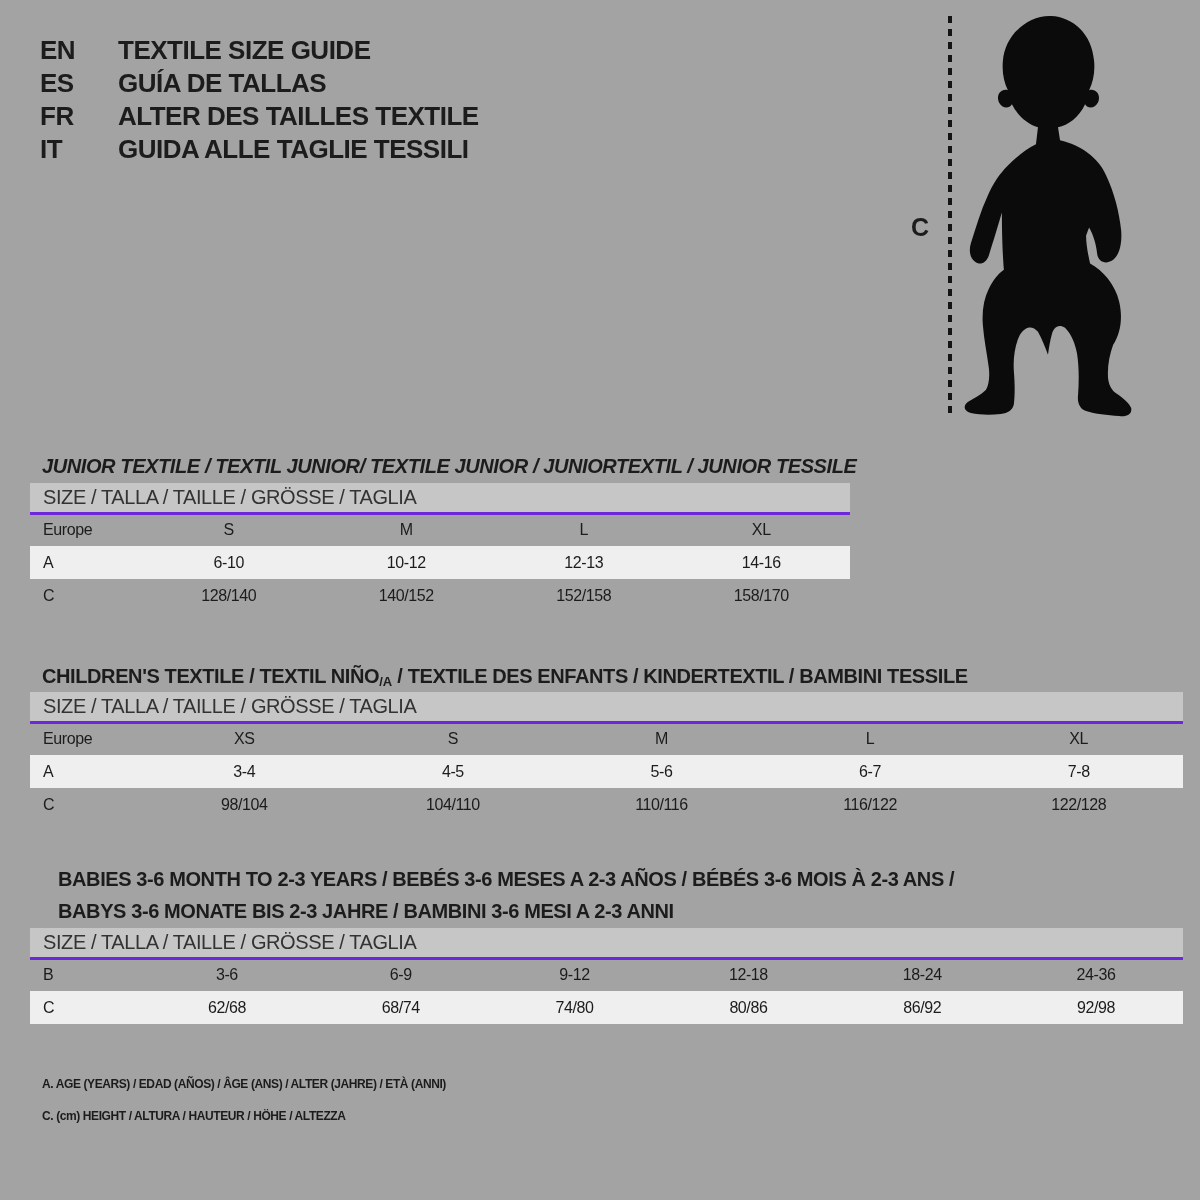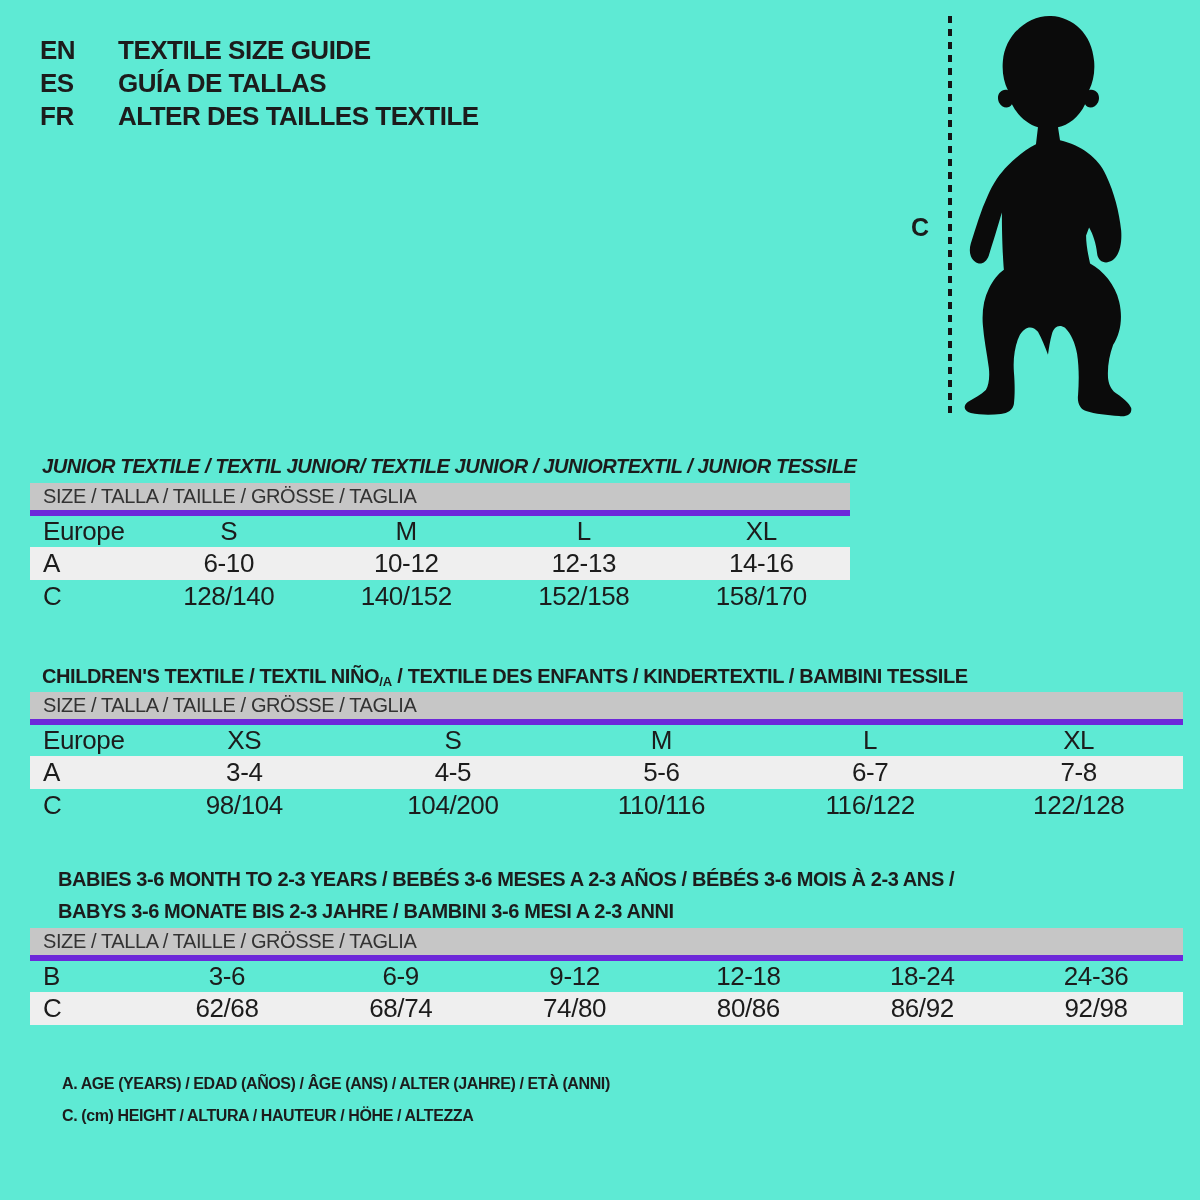--- a/index.html
+++ b/index.html
@@ -1,20 +1,20 @@
 <!DOCTYPE html>
 <html><head>
 <meta charset="utf-8">
 <style>
   * { box-sizing: border-box; }
   html,body { margin:0; padding:0; background:#ffffff; }
   .page {
     position: relative;
     width: 1200px; height: 1200px;
-    background: #5eead4;
+    background: #a3a3a3;
     font-family: "Liberation Sans", sans-serif;
     color: #1c1c1c;
     overflow: hidden;
   }
 
   
   .lang-block { position:absolute; left:40px; top:34px; }
   .lang-row { display:flex; height:33px; align-items:center;
               font-size:26px; font-weight:700; letter-spacing:-0.5px; white-space:nowrap; }
   .lang-code { width:78px; flex:0 0 78px; }
@@ -35,52 +35,56 @@
   #sec2-title { top:648px; }
   #sec3-title { top:846px; line-height:32px;margin-left:16px; }
   .sub-a { font-size:13px; position:relative; top:3px; letter-spacing:0; }
 
   
   table.t { position:absolute; left:30px; border-collapse:collapse; table-layout:fixed; }
   #t1 { top:483px; width:820px; }
   #t2 { top:692px; width:1153px; }
   #t3 { top:928px; width:1153px; }
   col.label-col { width:110px; }
-  .t td { font-size:26px; height:33px; padding:0; text-align:center;
+  .t td { font-size:16px; height:33px; padding:0; text-align:center;
           letter-spacing:-0.4px; color:#1c1c1c; white-space:nowrap; }
   .t td:first-child { text-align:left; padding-left:13px; }
   .t tr.size-bar td {
-    background:#c6c6c6; border-bottom:6px solid #6d28d9;
+    background:#c6c6c6; border-bottom:3px solid #6d28d9;
     height:30px; text-align:left; padding-left:13px;
     color:#333333; font-size:20px;
   }
   .t tr.shaded td { background:#efefef; }
 
   
   .legend { position:absolute; left:42px; top:1068px; }
-  .legend-line { height:32px; line-height:32px; font-size:16px; font-weight:700;
-                 letter-spacing:-0.4px; white-space:nowrap;margin-left:20px; }
+  .legend-line { height:32px; line-height:32px; font-size:12px; font-weight:700;
+                 letter-spacing:-0.4px; white-space:nowrap; }
 </style>
 </head>
 <body>
 
 <div class="page">
 
   <section class="lang-block">
     <div class="lang-row">
       <span class="lang-code">EN</span>
       <span class="lang-title">TEXTILE SIZE GUIDE</span>
     </div>
     <div class="lang-row">
       <span class="lang-code">ES</span>
       <span class="lang-title">GUÍA DE TALLAS</span>
     </div>
     <div class="lang-row">
       <span class="lang-code">FR</span>
       <span class="lang-title">ALTER DES TAILLES TEXTILE</span>
+    </div>
+    <div class="lang-row">
+      <span class="lang-code">IT</span>
+      <span class="lang-title">GUIDA ALLE TAGLIE TESSILI</span>
     </div>
   </section>
 
   <div class="dash-line"></div>
   <div class="figure-label">C</div>
   <svg class="figure-svg" width="188" height="406" viewBox="0 0 186 405" aria-hidden="true">
     <path fill="#0b0b0b" d="
       M 92 4
       C 114 5 133 22 135 49
       C 136 60 134 70 130 78
@@ -198,21 +202,21 @@
         <td>A</td>
         <td>3-4</td>
         <td>4-5</td>
         <td>5-6</td>
         <td>6-7</td>
         <td>7-8</td>
       </tr>
       <tr>
         <td>C</td>
         <td>98/104</td>
-        <td>104/200</td>
+        <td>104/110</td>
         <td>110/116</td>
         <td>116/122</td>
         <td>122/128</td>
       </tr>
     </tbody>
   </table>
 
   <h2 class="section-title" id="sec3-title">
     <span style="display:block">BABIES 3-6 MONTH TO 2-3 YEARS / BEBÉS 3-6 MESES A 2-3 AÑOS / BÉBÉS 3-6 MOIS À 2-3 ANS /</span>
     <span style="display:block">BABYS 3-6 MONATE BIS 2-3 JAHRE / BAMBINI 3-6 MESI A 2-3 ANNI</span>

